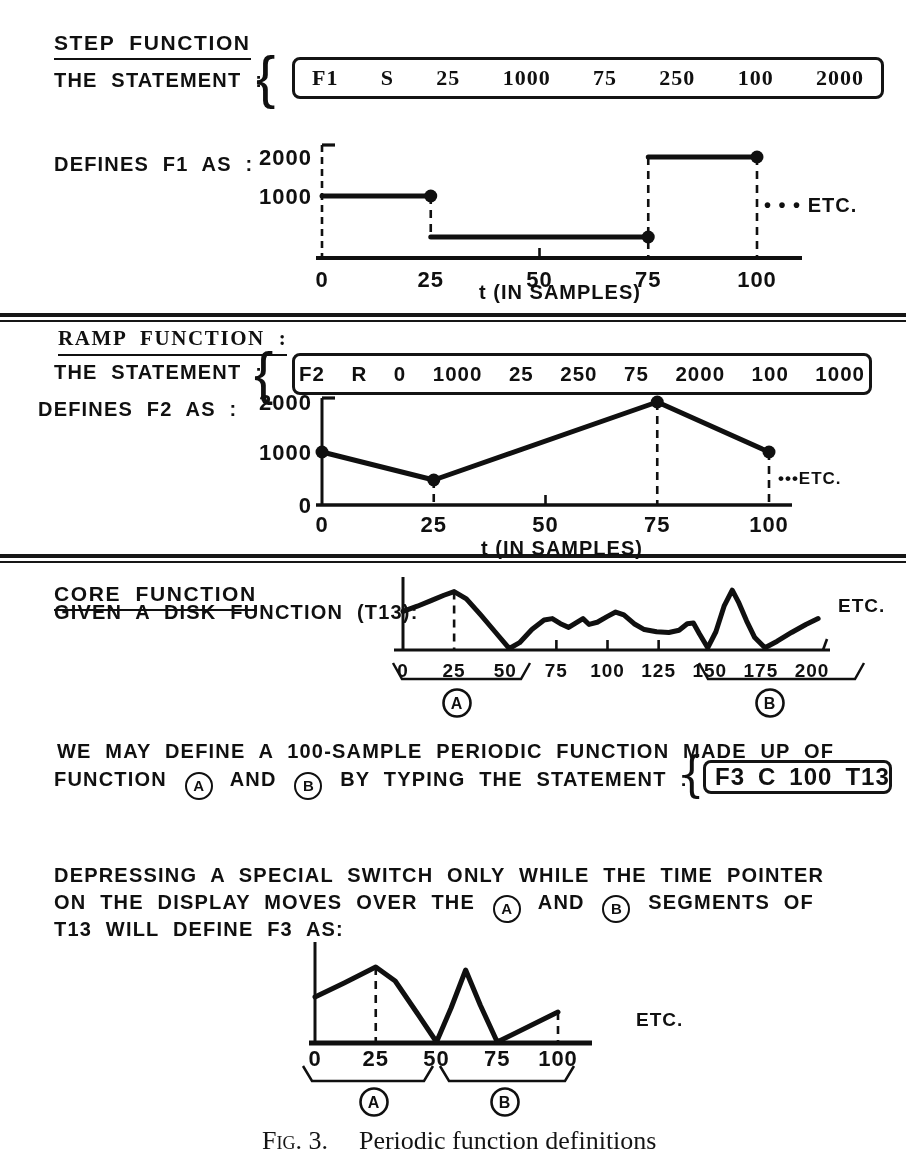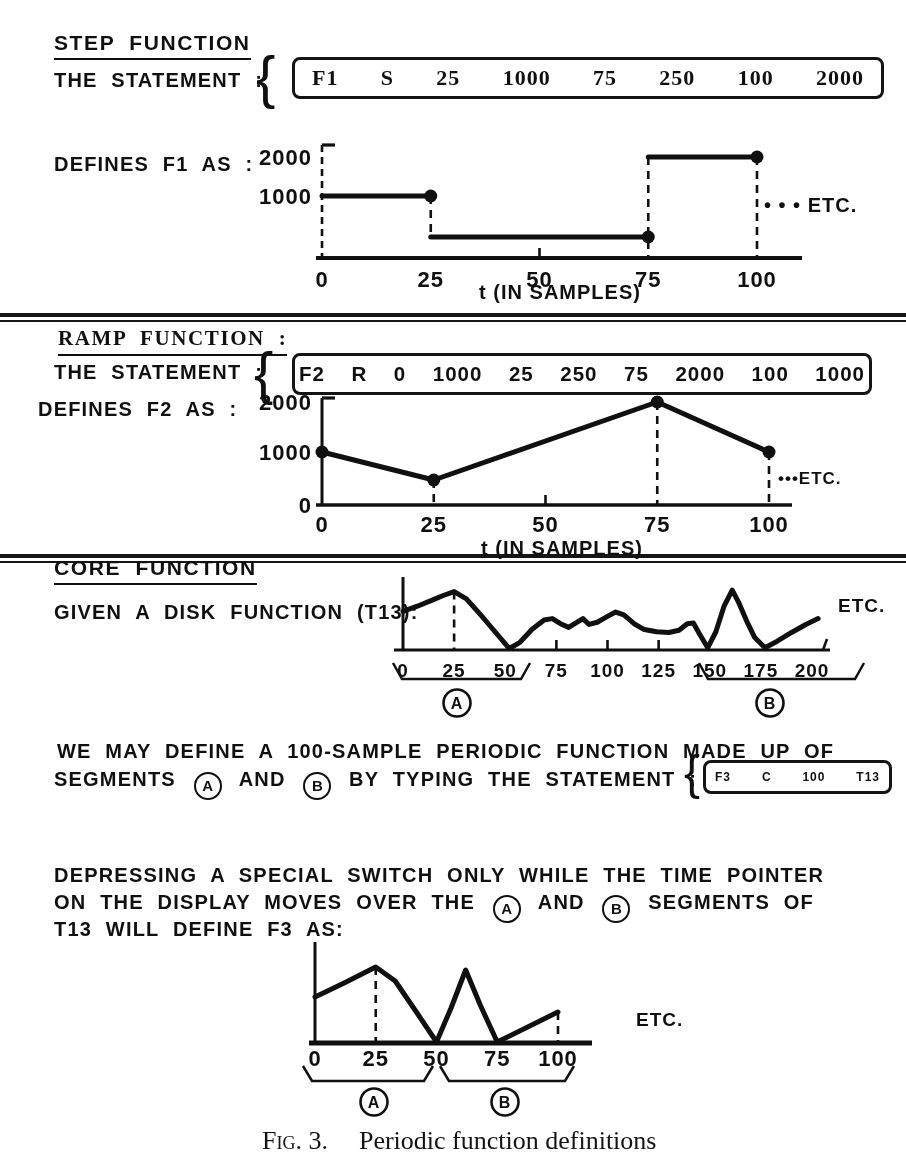--- a/index.html
+++ b/index.html
@@ -62,35 +62,35 @@
       <span>250</span>
       <span>75</span>
       <span>2000</span>
       <span>100</span>
       <span>1000</span>
     </div>
   <div class="txt" style="left:38px;top:398px;">DEFINES F2 AS :</div>
 
   <div class="rule" style="top:554px;"></div>
 
-  <div class="txt heading" style="left:54px;top:556px;">
+  <div class="txt heading" style="left:54px;top:582px;">
     <span>CORE FUNCTION</span>
   </div>
   <div class="txt" style="left:54px;top:601px;">GIVEN A DISK FUNCTION (T13):</div>
 
   <div class="txt" style="left:57px;top:740px;">WE MAY DEFINE A 100-SAMPLE PERIODIC FUNCTION MADE UP OF</div>
   <div class="txt" style="left:54px;top:768px;">
-    <span>SEGMENTS</span>
+    <span>FUNCTION</span>
     <span class="circ">A</span>
     <span>AND</span>
     <span class="circ">B</span>
     <span>BY TYPING THE STATEMENT :</span>
   </div>
   <div class="brace" style="left:684px;top:749px;font-size:48px;">{</div>
-  <div class="stmt-box" style="left:703px;top:760px;width:165px;height:28px;padding:0 9px;font-size:12px;gap:13px;">
+  <div class="stmt-box" style="left:703px;top:760px;width:165px;height:28px;padding:0 9px;font-size:24px;gap:13px;">
       <span>F3</span>
       <span>C</span>
       <span>100</span>
       <span>T13</span>
     </div>
 
   <div class="txt" style="left:54px;top:891px;">
     <span>ON THE DISPLAY MOVES OVER THE</span>
     <span class="circ">A</span>
     <span>AND</span>

